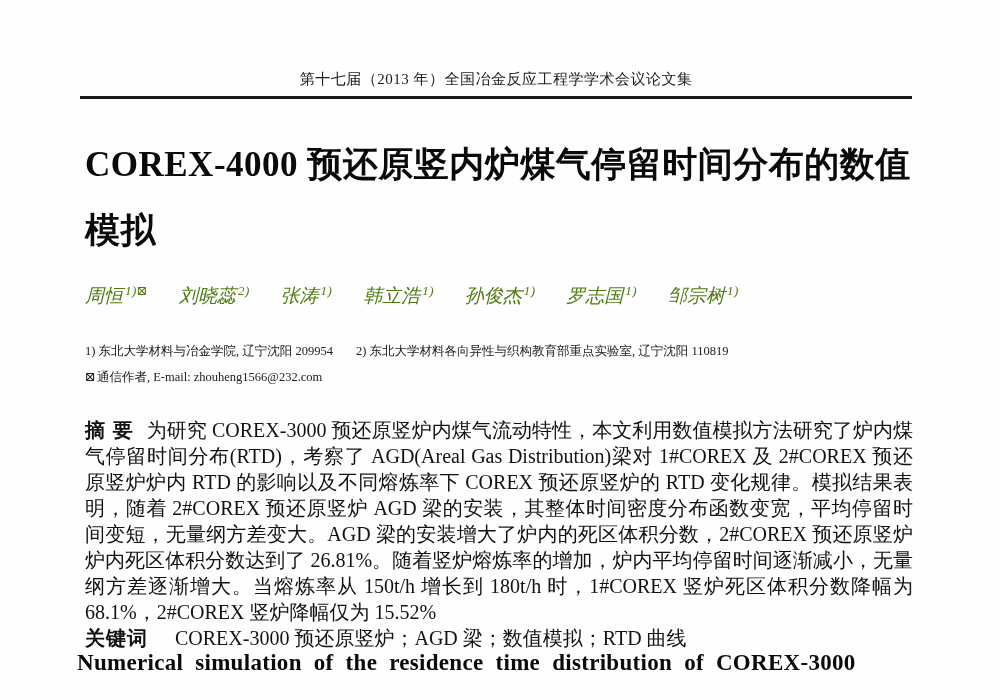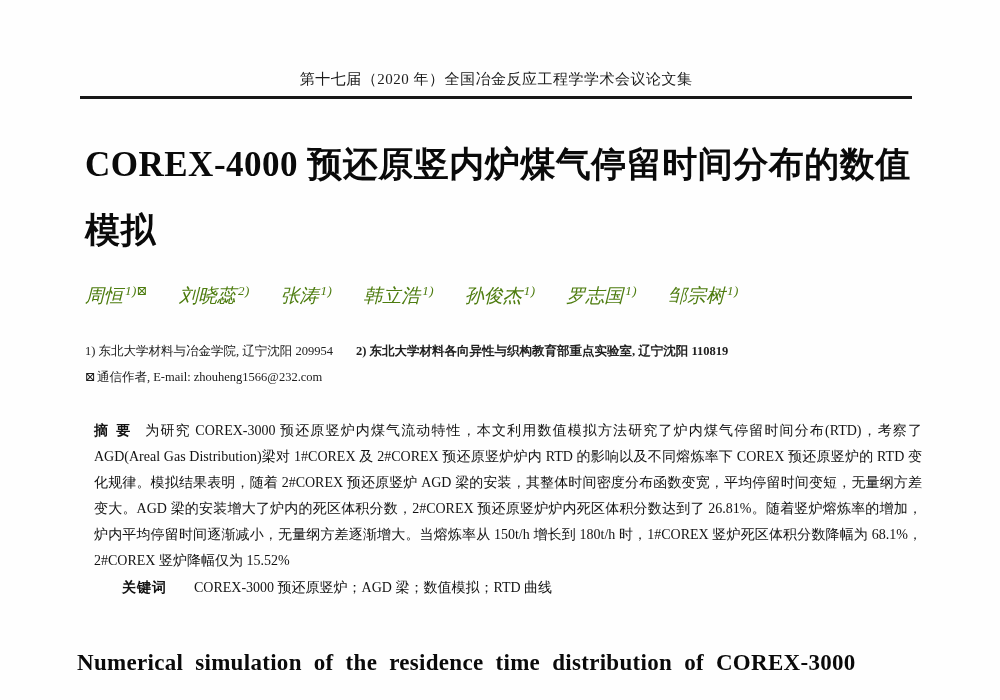--- a/index.html
+++ b/index.html
@@ -57,70 +57,70 @@
   }
   .affiliations {
     position: absolute;
     left: 85px;
     top: 343px;
     width: 845px;
     font-size: 12.5px;
     color: #202020;
     white-space: nowrap;
   }
-  .affiliations .affil-2 { margin-left: 20px; font-weight: bold; }
+  .affiliations .affil-2 { margin-left: 20px; }
   .correspondence {
     position: absolute;
     left: 85px;
     top: 369px;
     width: 600px;
     font-size: 12.5px;
     color: #202020;
   }
   .correspondence .env {
     font-size: 13px;
     margin-right: 1px;
   }
   .abstract-block {
     position: absolute;
-    left: 94px;
+    left: 85px;
     top: 417px;
     width: 828px;
-    font-size: 14px;
+    font-size: 20px;
     line-height: 26px;
     text-align: justify;
     color: #121212;
   }
   .abstract-block .lbl {
     font-family: "Liberation Sans", "DejaVu Sans", sans-serif;
     font-weight: 700;
     margin-right: 13px;
     letter-spacing: 1px;
   }
-  .keywords-line { margin-top: 0; margin-left: 28px; }
+  .keywords-line { margin-top: 0; }
   .keywords-line .kw-content { margin-left: 14px; }
   .english-title {
     position: absolute;
     left: 77px;
     top: 650px;
     width: 835px;
     font-weight: 700;
     font-size: 23px;
     word-spacing: 6px;
     letter-spacing: 0.3px;
     white-space: nowrap;
     color: #0a0a0a;
   }
 </style>
 </head>
 <body>
 
 <div class="page">
 
-  <div class="conf-header">第十七届（2020 年）全国冶金反应工程学学术会议论文集</div>
+  <div class="conf-header">第十七届（2013 年）全国冶金反应工程学学术会议论文集</div>
 
   <div class="title-block">
     <div>COREX-4000 预还原竖内炉煤气停留时间分布的数值</div>
     <div>模拟</div>
   </div>
 
   <div class="authors">
     <span class="author"><span>周恒</span><sup>1)⊠</sup></span>
     <span class="author"><span>刘晓蕊</span><sup>2)</sup></span>
     <span class="author"><span>张涛</span><sup>1)</sup></span>

